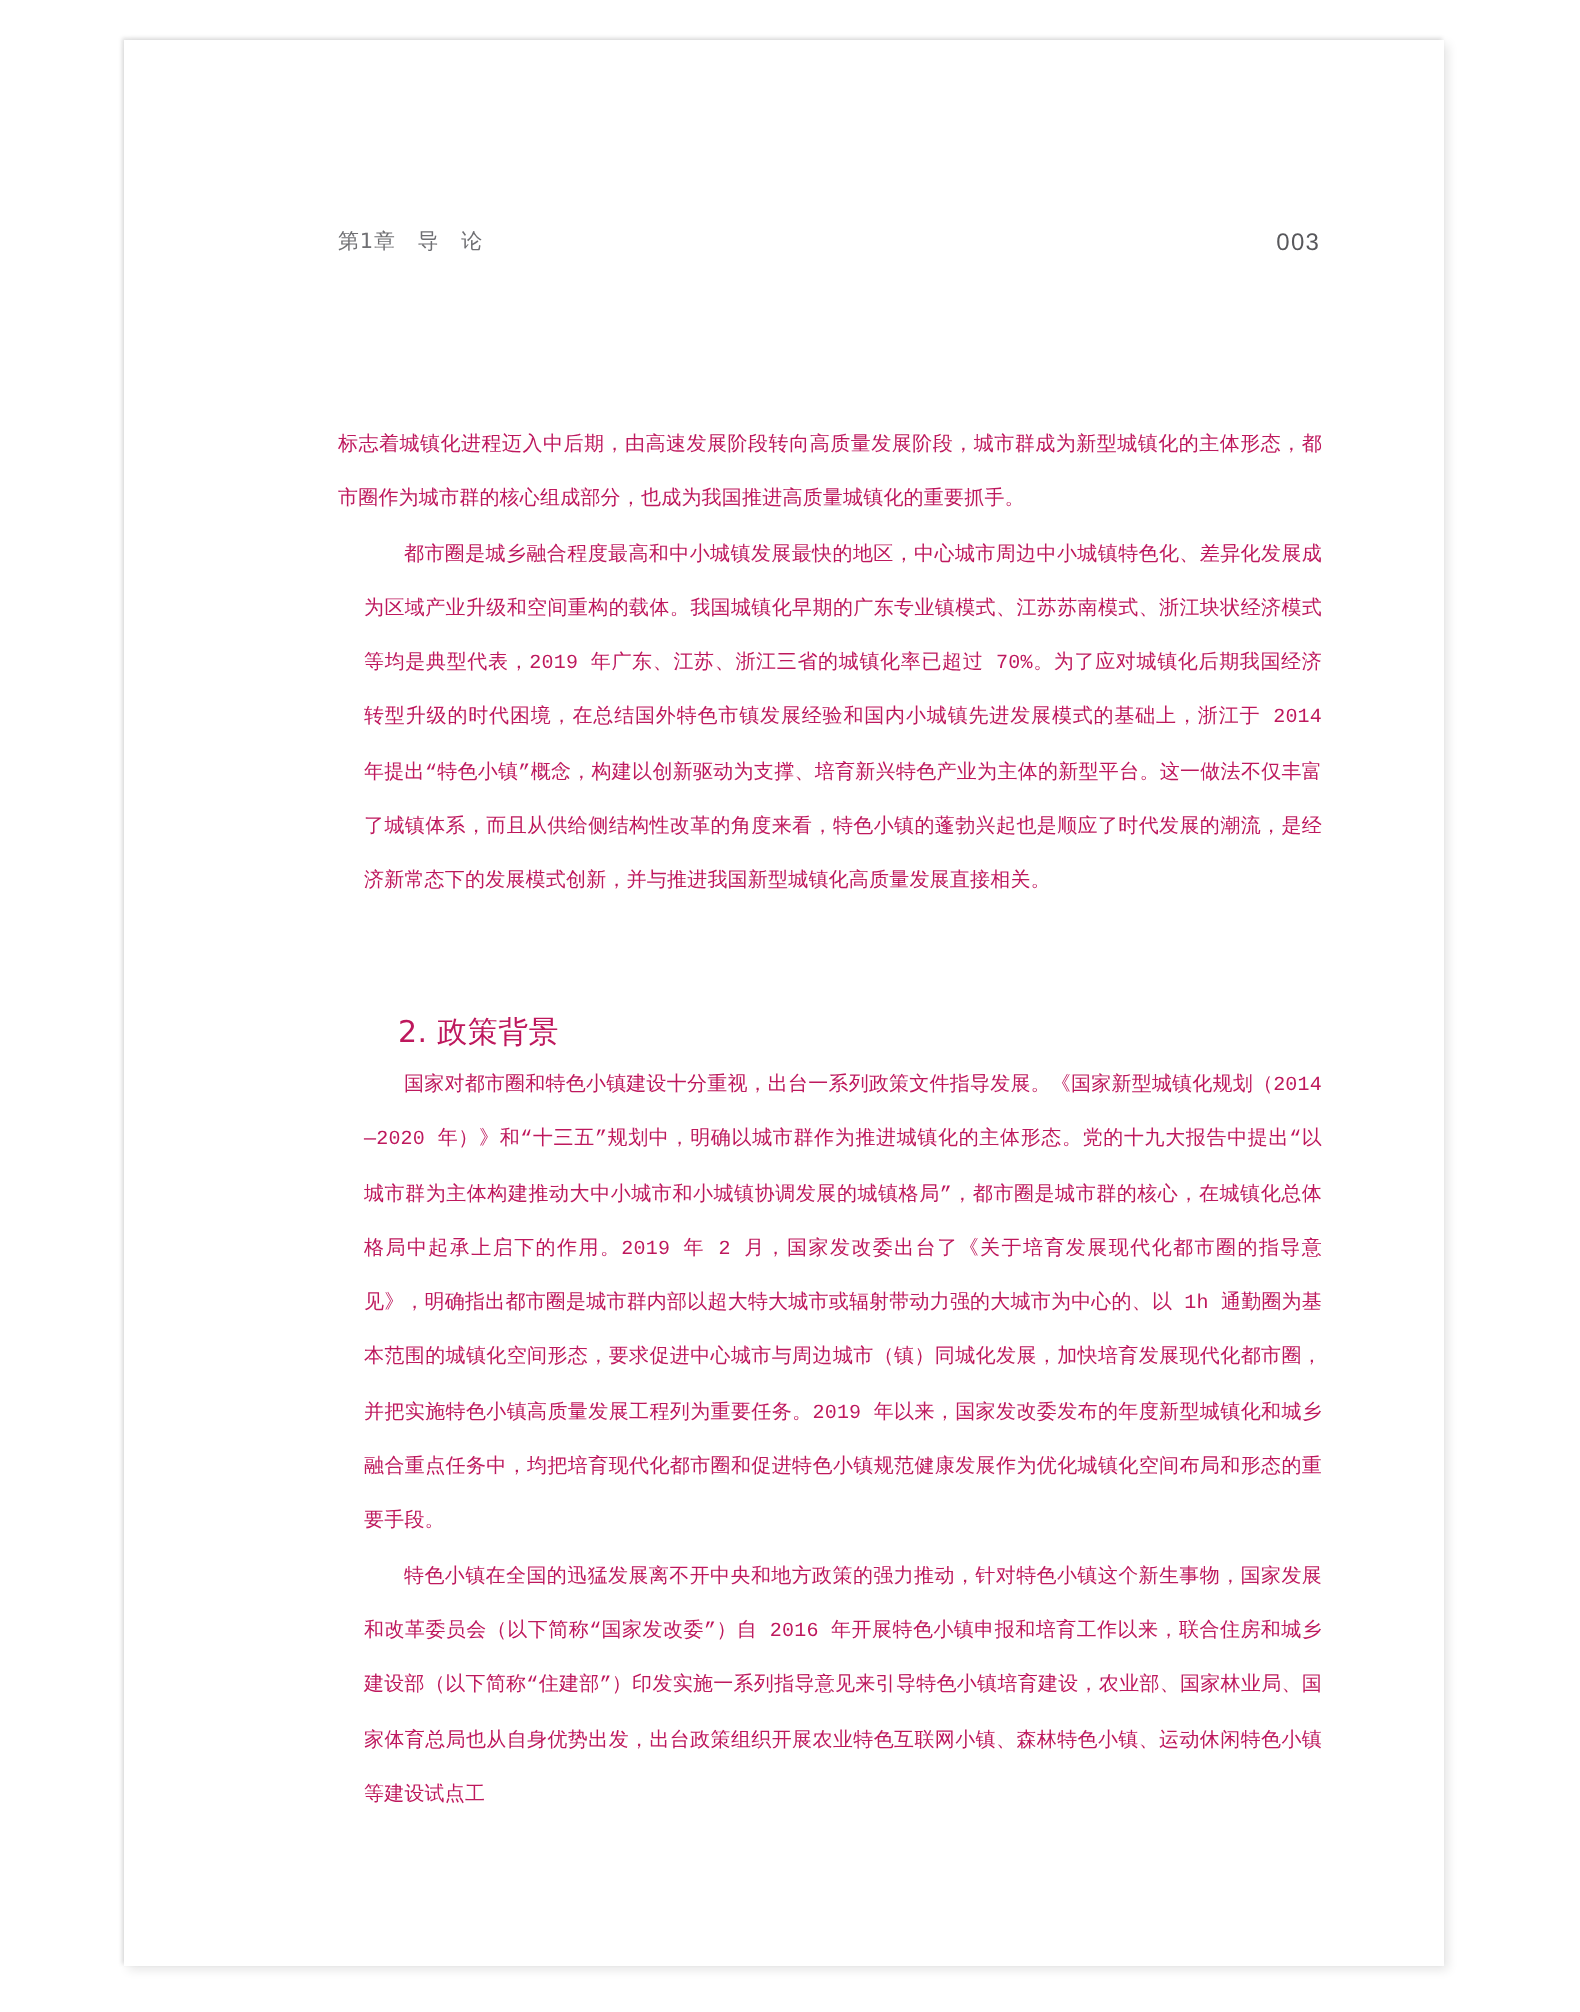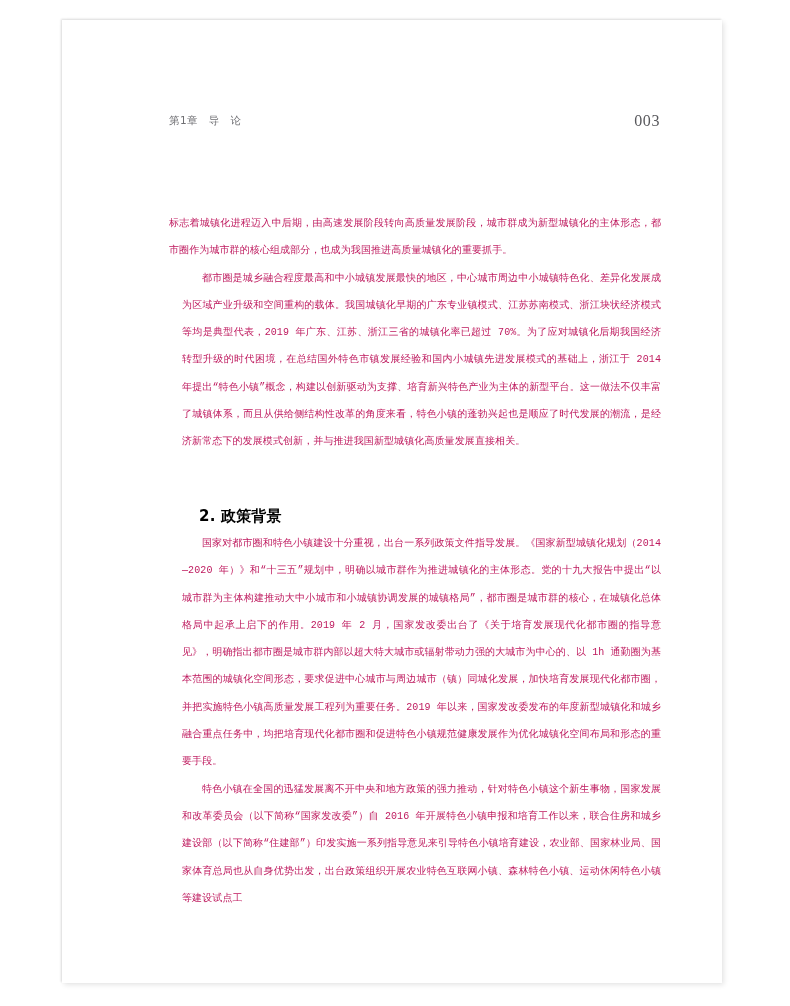--- a/index.html
+++ b/index.html
@@ -50,24 +50,24 @@
     color: #6f6f73;
     font-size: 10.5px;
     letter-spacing: 0.4px;
     text-align: right;
   }
   .running-head .chapter-label {
     white-space: pre;
     font-family: "DejaVu Sans", "Liberation Sans", sans-serif;
   }
   .running-head .folio {
-    font-family: Liberation Serif, serif;
+    font-family: Liberation Sans, sans-serif;
     letter-spacing: 0.6px;
     color: #58585c;
-    font-size: 16px;
+    font-size: 12px;
   }
 
   
   .text-column {
     position: absolute;
     left: 107px;      
     top: 190px;       
     width: 492px;
   }
 
@@ -83,22 +83,22 @@
   }
   p.body-para.indent {
     text-indent: 2em;
     margin-left: 13px;
   }
 
   h3.section-heading {
     margin: 0;
     font-size: 15px;
     line-height: 27.3px;
-    font-weight: bold;
-    color: #000000;
+    font-weight: normal;
+    color: #be185d;
     text-indent: 2em;
     letter-spacing: 0.2px;
     font-family: "DejaVu Sans", "Liberation Sans", sans-serif;
   }
 
   .gap-before-heading { height: 47px; }
   .gap-after-heading  { height: 0px; }
 </style>
 </head>
 <body>

